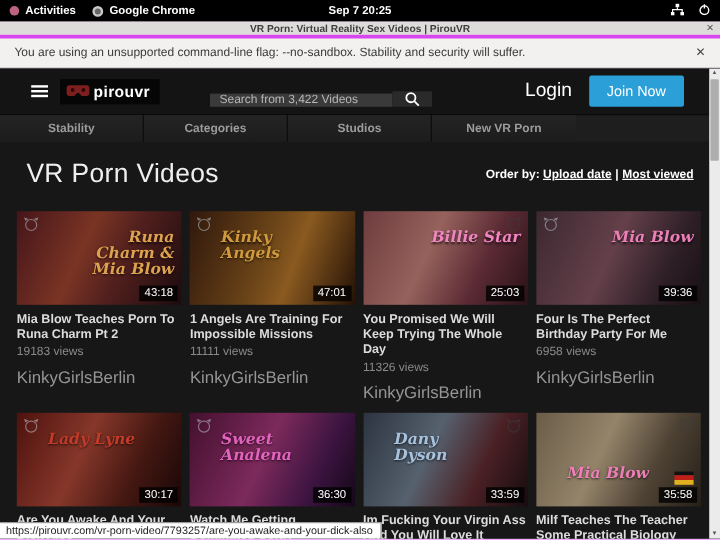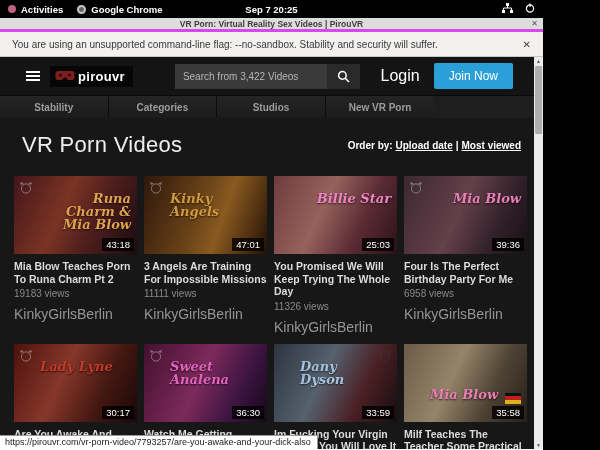--- a/index.html
+++ b/index.html
@@ -1,18 +1,18 @@
 <!DOCTYPE html>
 <html><head>
 <meta charset="utf-8">
 <style>
   * { margin:0; padding:0; box-sizing:border-box; }
   html,body { background:#000; }
   body { font-family:"Liberation Sans", sans-serif; }
-  #screen { position:relative; width:543px; height:450px; overflow:hidden; background:#ffffff; }
+  #screen { position:relative; width:600px; height:450px; overflow:hidden; background:#f0abfc; }
 
   
   .gnome-bar { height:18px; background:#000; color:#fff; display:flex; align-items:center; padding:0 8px; font-size:9.5px; font-weight:bold; position:relative; }
   .gnome-left { display:flex; align-items:center; gap:14px; }
   .gnome-item { display:flex; align-items:center; gap:5px; cursor:default; }
   .activities-dot { width:8px; height:8px; border-radius:50%; background:#bb6380; display:inline-block; }
   .chrome-glyph { width:9px; height:9px; border-radius:50%; background:#666; border:2px solid #c9c9c9; display:inline-block; }
   .gnome-clock { position:absolute; left:50%; transform:translateX(-50%); font-weight:bold; }
   .gnome-right { margin-left:auto; display:flex; align-items:center; gap:12px; }
 
@@ -25,21 +25,21 @@
   .infobar-close { margin-left:auto; font-size:10px; color:#444; cursor:pointer; }
 
   
   .webpage { position:relative; height:392px; background:#171717; overflow:hidden; }
 
   .navbar { height:38px; background:#141414; display:flex; align-items:center; padding:0 12px; }
   .hamburger { width:14px; height:10px; border-top:2px solid #fff; border-bottom:2px solid #fff; position:relative; margin:0 10px 0 14px; cursor:pointer; }
   .hamburger::after { content:""; position:absolute; left:0; right:0; top:2px; height:2px; background:#fff; }
   .logo { display:flex; align-items:center; gap:3px; background:#060606; padding:3px 8px 3px 5px; cursor:pointer; }
   .logo-text { color:#fff; font-size:13px; font-weight:bold; letter-spacing:.3px; }
-  .searchbox { display:flex; margin-left:42px; height:25px; }
+  .searchbox { display:flex; margin-left:42px; height:25px;align-items:flex-end; }
   .searchbox input { width:152px; background:#3a3a3a; border:0; outline:0; color:#cfcfcf; font-size:10px; padding:0 8px; font-family:"Liberation Sans",sans-serif; }
   .searchbox input::placeholder { color:#b7b7b7; }
   .search-btn { width:33px; background:#2a2a2a; border:0; display:flex; align-items:center; justify-content:center; cursor:pointer; }
   .login { margin-left:auto; color:#fff; font-size:16px; cursor:pointer; padding:0 14px; }
   .join-btn { background:#2ba0d8; color:#fff; border:0; font-size:12px; padding:6px 15px; border-radius:2px; cursor:pointer; font-family:"Liberation Sans",sans-serif; margin-right:18px; }
 
   .menu { height:23px; display:grid; grid-template-columns:repeat(5,1fr); background:#1e1e1e; border-top:1px solid #0a0a0a; }
   .menu-item { display:flex; align-items:center; justify-content:center; font-size:10px; font-weight:bold; color:#9c9c9c; border-right:1px solid #0c0c0c; background:linear-gradient(#242424,#1c1c1c); cursor:pointer; }
   .menu-item:last-child { border-right:0; }
 
@@ -181,21 +181,21 @@
 
         <div class="card">
           <div class="thumb" style="background: linear-gradient(110deg, rgb(48, 24, 12) 0%, rgb(107, 68, 24) 45%, rgb(138, 90, 32) 62%, rgb(36, 17, 6) 100%);">
             <span class="catmask tl"><svg width="14" height="12" viewBox="0 0 14 12">
                   <path d="M2 3 L1 0 L5 1.5 Z M12 3 L13 0 L9 1.5 Z" fill="#b9c0c6"></path>
                   <circle cx="7" cy="6.5" r="4.6" fill="none" stroke="#b9c0c6" stroke-width="1"></circle>
                 </svg></span>
             <span class="thumb-label left" style="color: rgb(207, 154, 62);">Kinky Angels</span>
             <span class="duration">47:01</span>
           </div>
-          <div class="vtitle">3 Angels Are Training For Impossible Missions</div>
+          <div class="vtitle">1 Angels Are Training For Impossible Missions</div>
           <div class="views">11111 views</div>
           <div class="studio">KinkyGirlsBerlin</div>
         </div>
 
         <div class="card">
           <div class="thumb" style="background: linear-gradient(115deg, rgb(110, 60, 62) 0%, rgb(150, 98, 92) 40%, rgb(90, 42, 52) 70%, rgb(42, 18, 24) 100%);">
             <span class="catmask tr"><svg width="14" height="12" viewBox="0 0 14 12">
                   <path d="M2 3 L1 0 L5 1.5 Z M12 3 L13 0 L9 1.5 Z" fill="#3a3f44"></path>
                   <circle cx="7" cy="6.5" r="4.6" fill="none" stroke="#3a3f44" stroke-width="1"></circle>
                 </svg></span>

